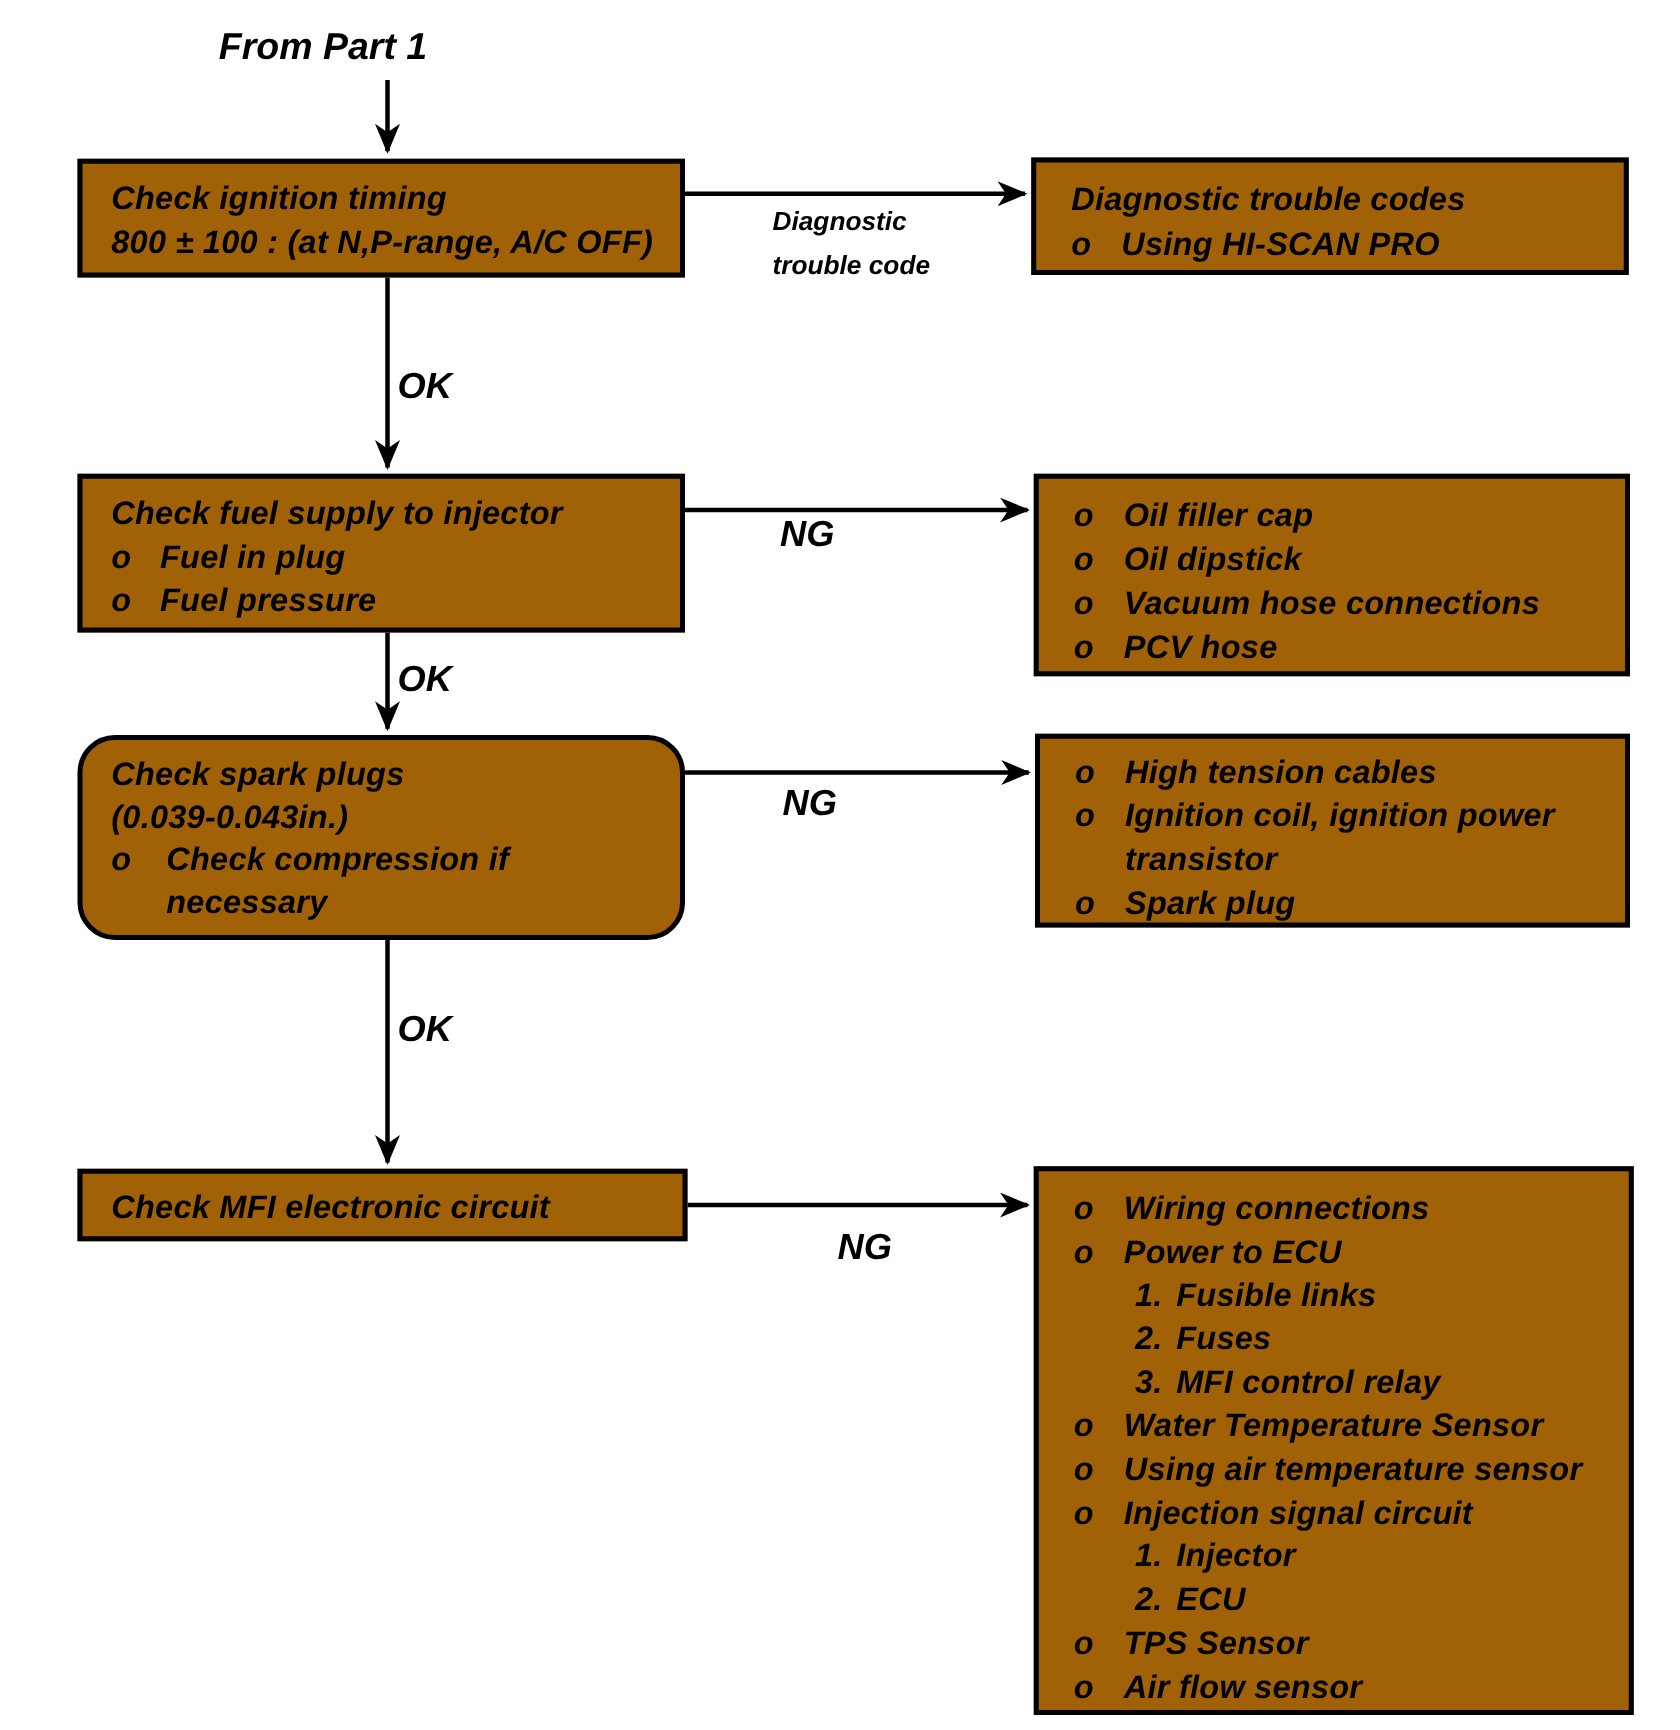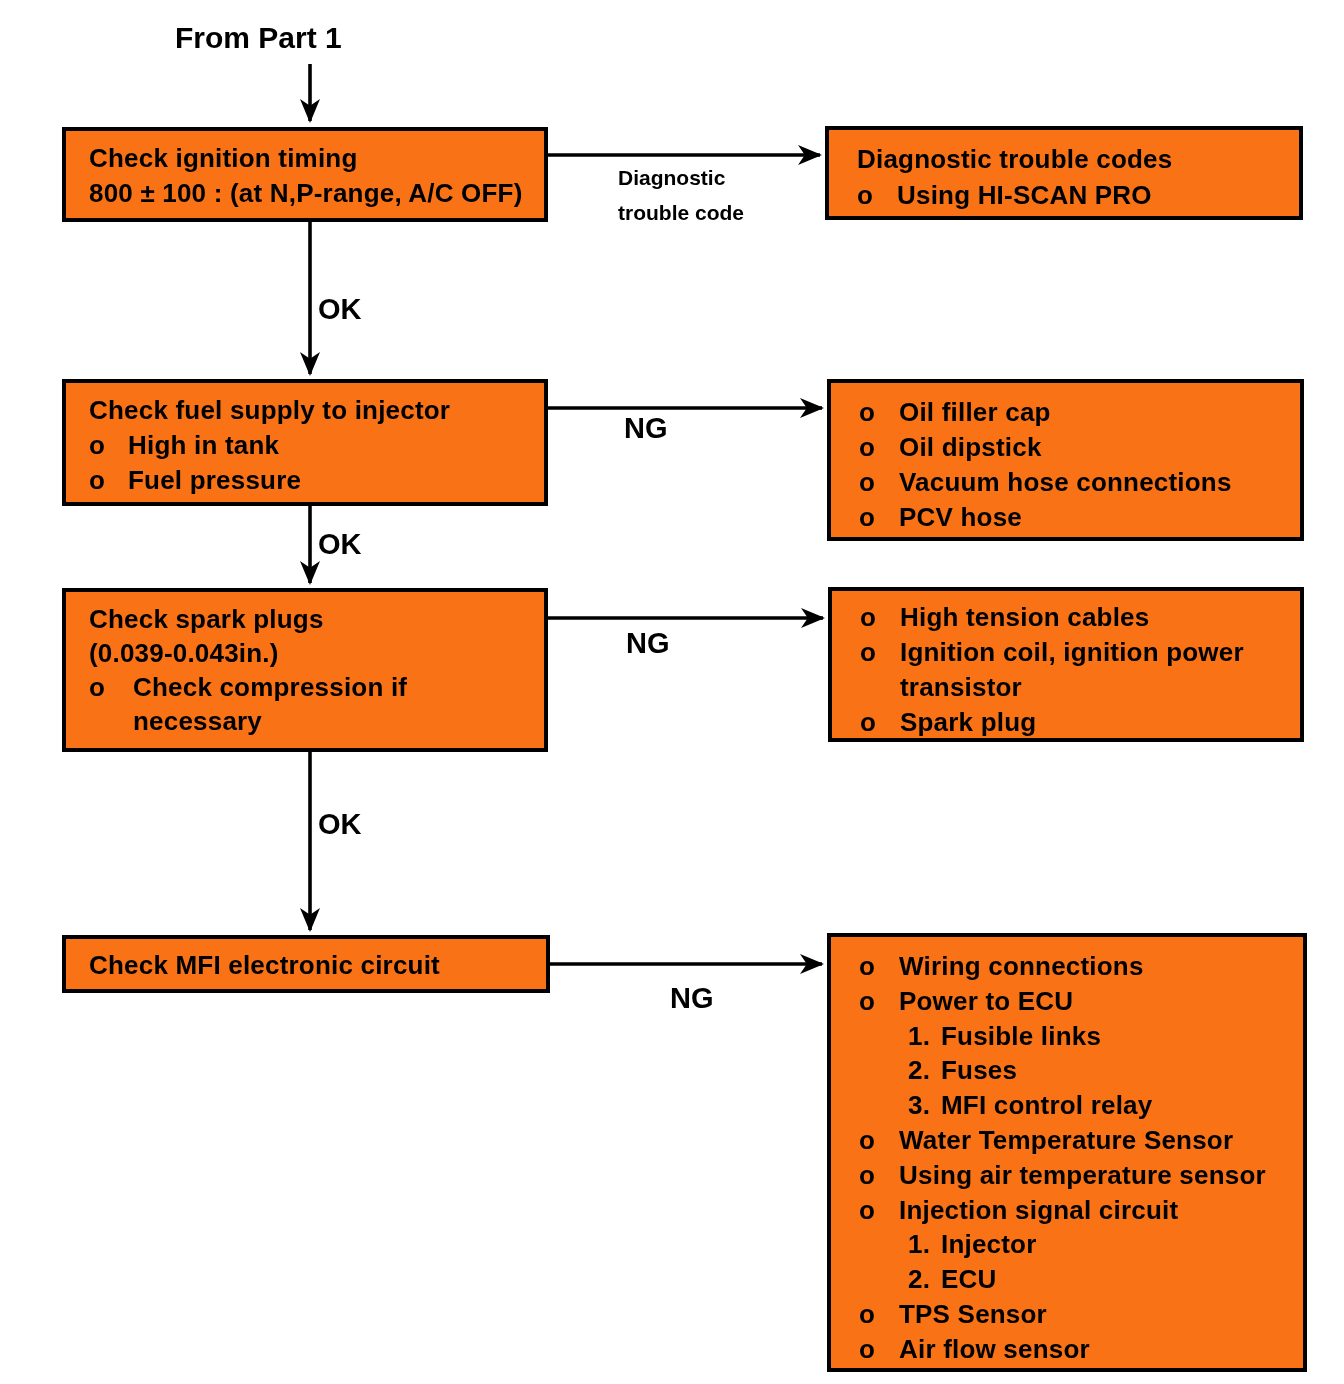--- a/index.html
+++ b/index.html
@@ -1,37 +1,37 @@
 <!DOCTYPE html>
 <html><head>
 <meta charset="utf-8">
 <style>
   html,body{margin:0;padding:0;background:#ffffff;}
   body{width:1344px;height:1384px;position:relative;overflow:hidden;
        font-family:"Liberation Sans", sans-serif;color:#000;}
-  .canvas{position:absolute;left:0;top:0;width:1344px;height:1384px;background:#fff;}
+  .canvas{position:absolute;left:0;top:0;width:1344px;height:1384px;background:#fff;font-style:italic;}
   svg.wires{position:absolute;left:0;top:0;pointer-events:none;}
-  .box{position:absolute;box-sizing:border-box;border:4px solid #000;background:#f97316;
+  .box{position:absolute;box-sizing:border-box;border:4px solid #000;background:#a16207;
        font-size:26px;font-weight:700;line-height:35px;letter-spacing:0.2px;}
   .row{display:flex;}
   .row .m{flex:0 0 39px;}
   .rb .row .m{flex:0 0 40px;}
   .row.indent{padding-left:49px;}
   .row.indent .m{flex:0 0 33px;}
   .row.cont{padding-left:40px;}
   .lbl{position:absolute;font-weight:700;line-height:1.15;white-space:nowrap;}
   .lbl.okng{font-size:29px;}
   .lbl.edge{font-size:21px;line-height:35px;}
   .lbl.start{font-size:30px;}
   
   #b1{left:62px;top:127px;width:486px;height:95px;padding:10px 8px 0 23px;}
   #rb1{left:825px;top:126px;width:478px;height:94px;padding:11px 8px 16px 28px;line-height:36px;}
   #b2{left:62px;top:379px;width:486px;height:127px;padding:10px 8px 0 23px;}
   #rb2{left:827px;top:379px;width:477px;height:162px;padding:12px 8px 0 28px;}
-  #b3{left:62px;top:588px;width:486px;height:164px;padding:10px 8px 0 23px;line-height:34px;}
+  #b3{left:62px;top:588px;width:486px;height:164px;padding:10px 8px 0 23px;line-height:34px;border-radius:30px;}
   #rb3{left:828px;top:587px;width:476px;height:155px;padding:9px 8px 0 28px;}
   #b4{left:62px;top:935px;width:488px;height:58px;padding:9px 8px 0 23px;}
   #rb4{left:827px;top:933px;width:480px;height:439px;padding:12px 8px 0 28px;line-height:34.8px;}
   #lbl-start{left:175px;top:21px;}
   #lbl-dtc{left:618px;top:160px;}
   #lbl-ok1{left:318px;top:293px;}
   #lbl-ng2{left:624px;top:412px;}
   #lbl-ok2{left:318px;top:528px;}
   #lbl-ng3{left:626px;top:627px;}
   #lbl-ok3{left:318px;top:808px;}
@@ -77,21 +77,21 @@
       <span>Using HI-SCAN PRO</span>
     </div>
   </div>
 
   <div class="lbl okng" id="lbl-ok1">OK</div>
 
   <div class="box" id="b2">
     <div>Check fuel supply to injector</div>
     <div class="row">
       <span class="m">o</span>
-      <span>High in tank</span>
+      <span>Fuel in plug</span>
     </div>
     <div class="row">
       <span class="m">o</span>
       <span>Fuel pressure</span>
     </div>
   </div>
 
   <div class="lbl okng" id="lbl-ng2">NG</div>
 
   <div class="box rb" id="rb2">

